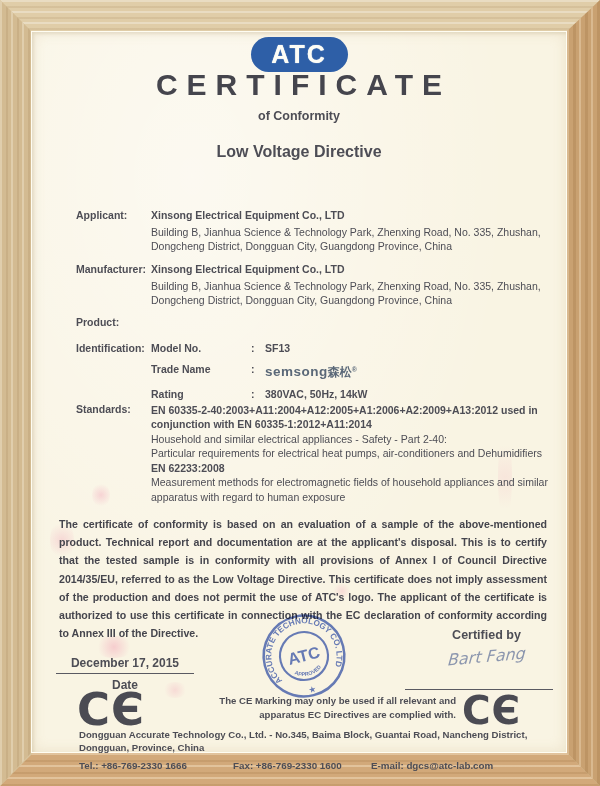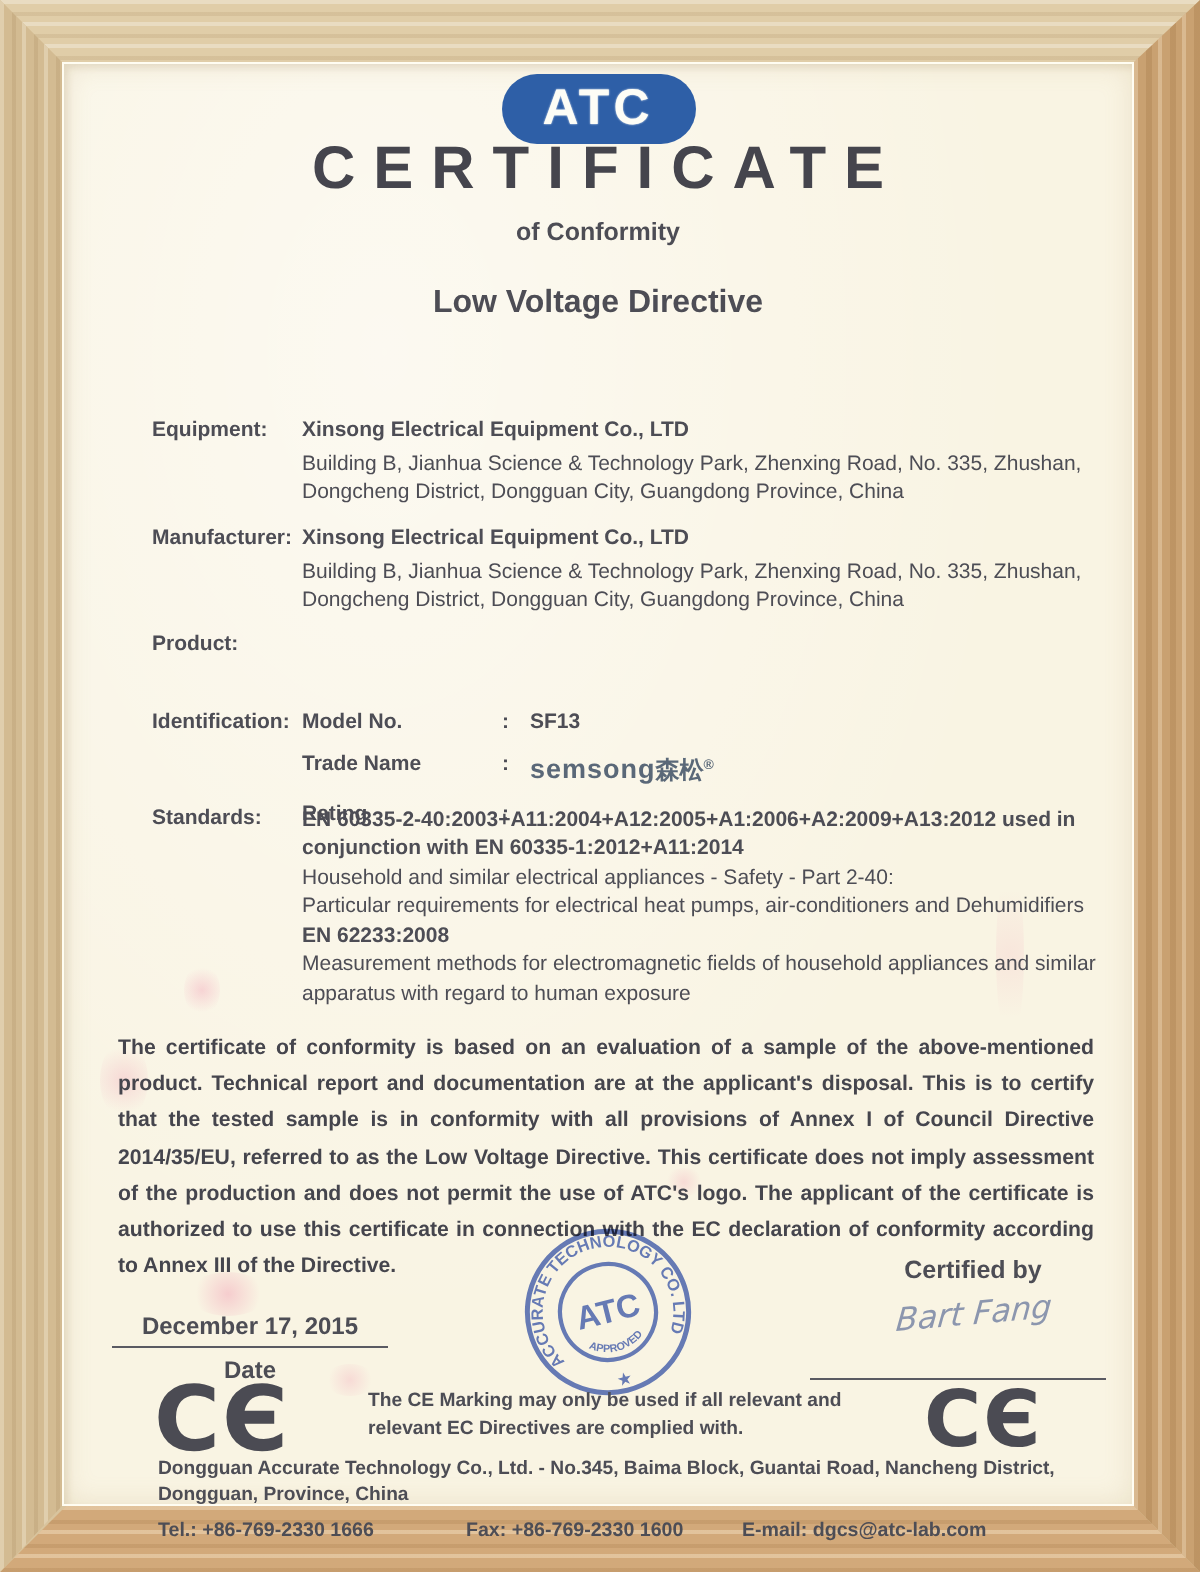--- a/index.html
+++ b/index.html
@@ -50,21 +50,21 @@
   .regno{margin-top:19px;font-size:15px;font-weight:bold;letter-spacing:1.1px;}
 
   
   .row{position:absolute;left:44px;right:14px;display:grid;grid-template-columns:75px 1fr;column-gap:0;font-size:10.5px;line-height:1.32;}
   .row .lbl{font-weight:bold;}
   .co-name{font-weight:bold;margin-bottom:3px;}
   .row-applicant{top:177px;}
   .row-manufacturer{top:231px;}
   .row-product{top:284px;}
   .row-product .val{font-weight:bold;}
-  .row-ident{top:323px;}
+  .row-ident{top:310px;}
   .id-line{display:grid;grid-template-columns:100px 14px 1fr;margin-bottom:7px;font-weight:bold;}
   .brand{font-size:13.5px;font-weight:bold;color:#5a6878;letter-spacing:.5px;}
   .brand-cn{font-size:12px;font-weight:bold;color:#5a6878;}
   .brand-reg{font-size:7px;vertical-align:super;color:#5a6878;font-weight:bold;}
   .row-standards{top:371px;}
   .std-line{line-height:1.38;}
   .b{font-weight:bold;}
 
   .decl{position:absolute;left:27px;right:19px;top:472px;font-size:10.6px;font-weight:bold;line-height:1.73;text-align:justify;color:var(--ink-dark);}
 
@@ -74,21 +74,21 @@
   .signature{position:absolute;left:392px;top:24px;width:126px;text-align:center;
     font-family:"DejaVu Sans",sans-serif;font-style:italic;font-size:16px;color:var(--signature-ink);
     transform:rotate(-5deg) skewX(-10deg);}
   .sig-line{position:absolute;left:373px;top:66px;width:148px;border-top:1.6px solid #5a5a62;}
   .datebox{position:absolute;left:24px;top:33px;width:138px;text-align:center;}
   .date-val{font-size:12px;font-weight:bold;border-bottom:1.6px solid #5a5a62;padding-bottom:3px;}
   .date-lbl{margin-top:4px;font-size:12px;font-weight:bold;}
   .ce{font-family:"DejaVu Sans",sans-serif;font-weight:600;color:#4b4b53;line-height:1;}
   .ce-left{position:absolute;left:45px;top:64px;font-size:45px;letter-spacing:1px;}
   .ce-right{position:absolute;left:430px;top:68px;font-size:39px;letter-spacing:1px;}
-  .ce-notice{position:absolute;left:152px;top:71px;width:272px;text-align:left;font-size:9.6px;font-weight:bold;line-height:1.45;}
+  .ce-notice{position:absolute;left:152px;top:71px;width:272px;text-align:right;font-size:9.6px;font-weight:bold;line-height:1.45;}
   .company{position:absolute;left:47px;top:106px;width:484px;font-size:9.6px;font-weight:bold;line-height:1.32;}
   .telrow{position:absolute;top:137px;left:0;width:100%;font-size:9.8px;font-weight:bold;}
   .telrow .tel{position:absolute;left:47px;}
   .telrow .fax{position:absolute;left:201px;}
   .telrow .email{position:absolute;left:339px;}
 
   .stamp{position:absolute;left:224px;top:-15px;width:96px;height:96px;transform:rotate(-14deg);opacity:.92;mix-blend-mode:multiply;}
 </style>
 </head>
 <body>
@@ -111,21 +111,21 @@
     <div class="hdr">
       <div class="atc-pill">
           <span>ATC</span>
         </div>
       <div class="cert-title">CERTIFICATE</div>
       <div class="of-conf">of Conformity</div>
       <div class="dir2">Low Voltage Directive</div>
     </div>
 
     <div class="row row-applicant">
-      <div class="lbl">Equipment:</div>
+      <div class="lbl">Applicant:</div>
       <div>
         <div class="co-name">Xinsong Electrical Equipment Co., LTD</div>
         <div>Building B, Jianhua Science &amp; Technology Park, Zhenxing Road, No. 335, Zhushan, Dongcheng District, Dongguan City, Guangdong Province, China</div>
       </div>
     </div>
 
     <div class="row row-manufacturer">
       <div class="lbl">Manufacturer:</div>
       <div>
         <div class="co-name">Xinsong Electrical Equipment Co., LTD</div>
@@ -146,20 +146,21 @@
           <span>SF13</span>
         </div>
         <div class="id-line">
           <span>Trade Name</span>
           <span>:</span>
           <span><span class="brand">semsong</span><span class="brand-cn">森松</span><sup class="brand-reg">®</sup></span>
         </div>
         <div class="id-line">
           <span>Rating</span>
           <span>:</span>
+          <span>380VAC, 50Hz, 14kW</span>
         </div>
       </div>
     </div>
 
     <div class="row row-standards">
       <div class="lbl">Standards:</div>
       <div>
         <div class="std-line b">EN 60335-2-40:2003+A11:2004+A12:2005+A1:2006+A2:2009+A13:2012 used in conjunction with EN 60335-1:2012+A11:2014</div>
         <div class="std-line">Household and similar electrical appliances - Safety - Part 2-40:</div>
         <div class="std-line">Particular requirements for electrical heat pumps, air-conditioners and Dehumidifiers</div>
@@ -195,21 +196,21 @@
         <text font-size="5.6" font-weight="bold" fill="#5b74c6" font-family="Liberation Sans, sans-serif">
           <textPath href="#apprPath" startOffset="6">APPROVED</textPath>
         </text>
       </svg>
 
       <div class="ce ce-left">CЄ</div>
       <div class="ce ce-right">CЄ</div>
 
       <div class="ce-notice">
         <div>The CE Marking may only be used if all relevant and</div>
-        <div>relevant EC Directives are complied with.</div>
+        <div>apparatus EC Directives are complied with.</div>
       </div>
 
       <div class="company">Dongguan Accurate Technology Co., Ltd. - No.345, Baima Block, Guantai Road, Nancheng District, Dongguan, Province, China</div>
 
       <div class="telrow">
         <span class="tel">Tel.: +86-769-2330 1666</span>
         <span class="fax">Fax: +86-769-2330 1600</span>
         <span class="email">E-mail: dgcs@atc-lab.com</span>
       </div>
     </div>

